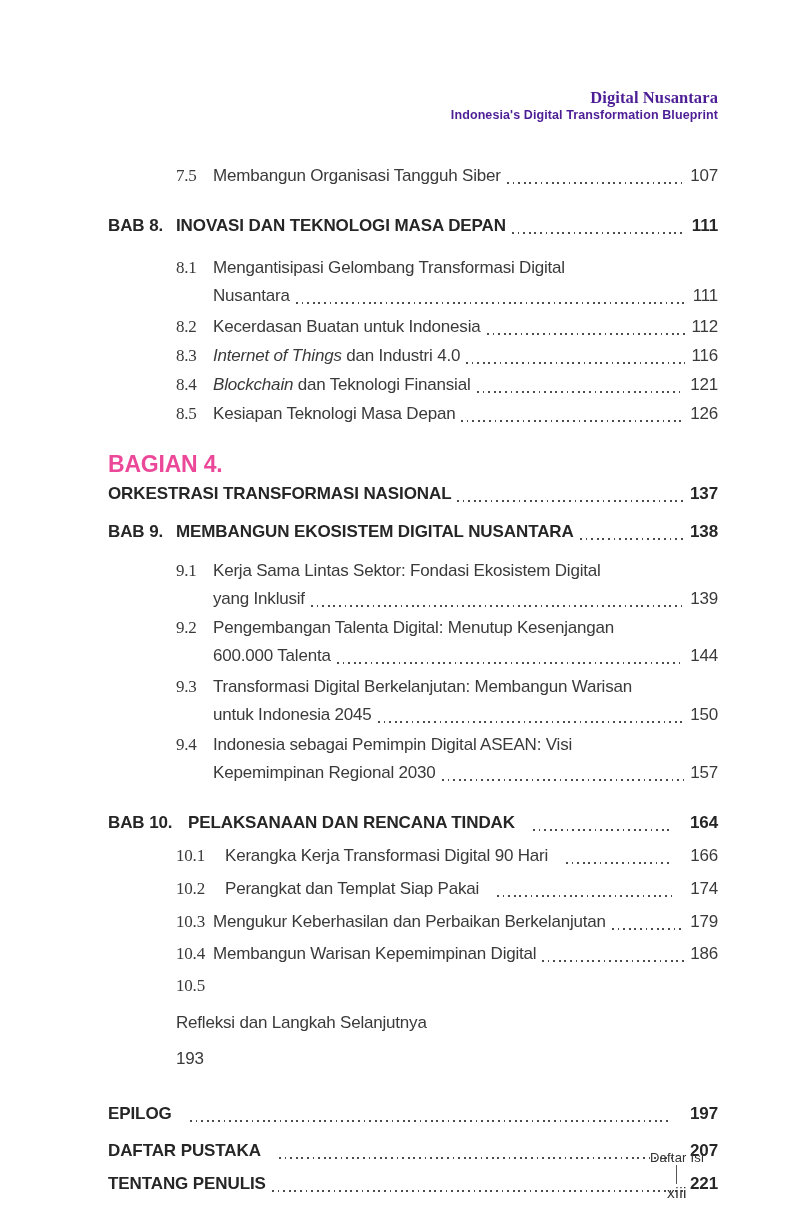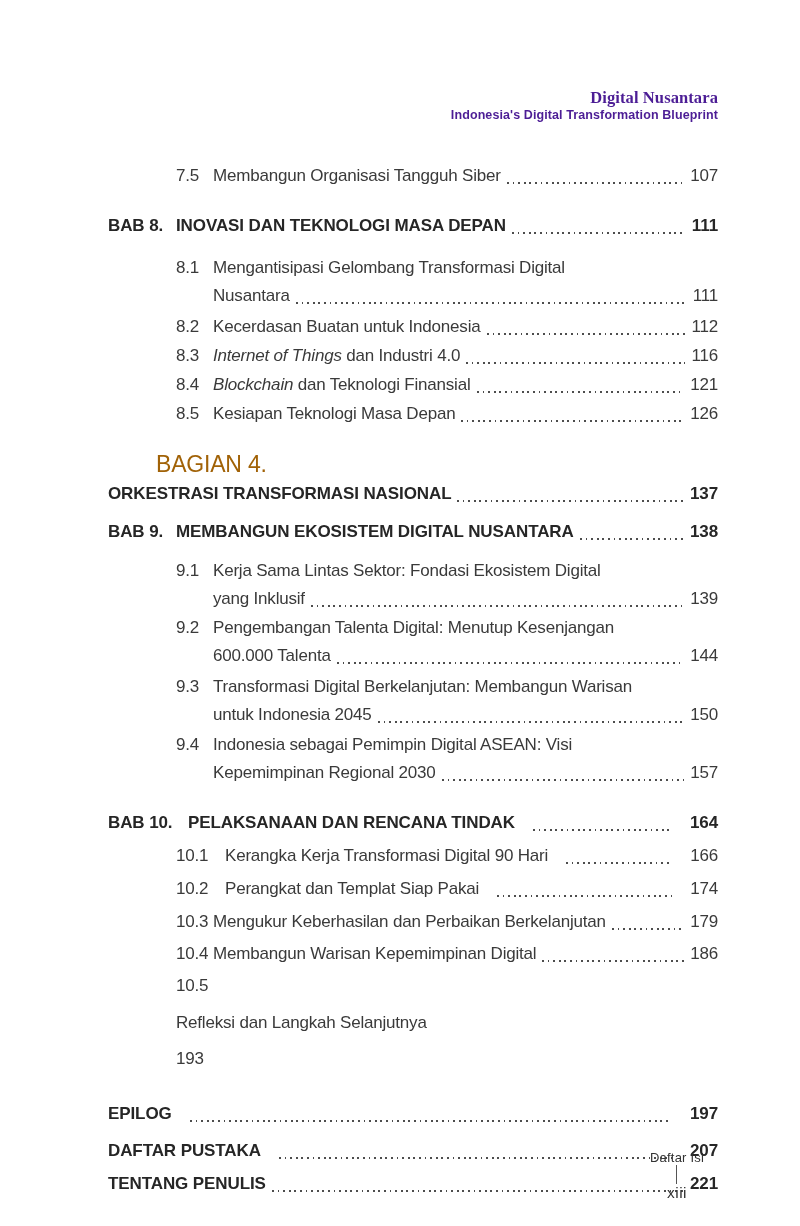--- a/index.html
+++ b/index.html
@@ -47,20 +47,21 @@
     display: flex;
     align-items: baseline;
     line-height: 28px;
     font-size: 17px;
     letter-spacing: -0.2px;
     white-space: nowrap;
   }
   .row .num {
     flex: 0 0 37px;
     width: 37px;
+    font-family: Liberation Serif, serif;
   }
   .row .chap-label {
     flex: 0 0 68px;
     width: 68px;
   }
   .indent { margin-left: 68px; }     
   .indent2 { margin-left: 105px; }   
 
   .bold { font-weight: 700; color: #262626; letter-spacing: -0.1px; }
   .italic { font-style: italic; }
@@ -69,26 +70,25 @@
     flex: 1 1 auto;
     align-self: flex-end;
     height: 2px;
     margin: 0 6px 6px 6px;
     background: repeating-linear-gradient(90deg,
       #4d4d4d 0, #4d4d4d 1.8px, transparent 1.8px, transparent 5.6px);
   }
   .pageno { flex: 0 0 auto; }
 
   .part-title {
-    font-weight: 400;
-    color: #a16207;
+    font-weight: 700;
+    color: #ec4899;
     font-size: 23px;
     line-height: 32px;
     letter-spacing: -0.2px;
-    margin-left: 48px;
   }
 
   
   .mb1 { margin-bottom: 1px; }
   .mb2 { margin-bottom: 2px; text-align: center; }
   .mb3 { margin-bottom: 3px; }
   .mb4 { margin-bottom: 4px; }
   .mb5 { margin-bottom: 5px; gap: 12px; }
   .mb9 { margin-bottom: 9px; gap: 12px; }
   .mb10 { margin-bottom: 10px; }

